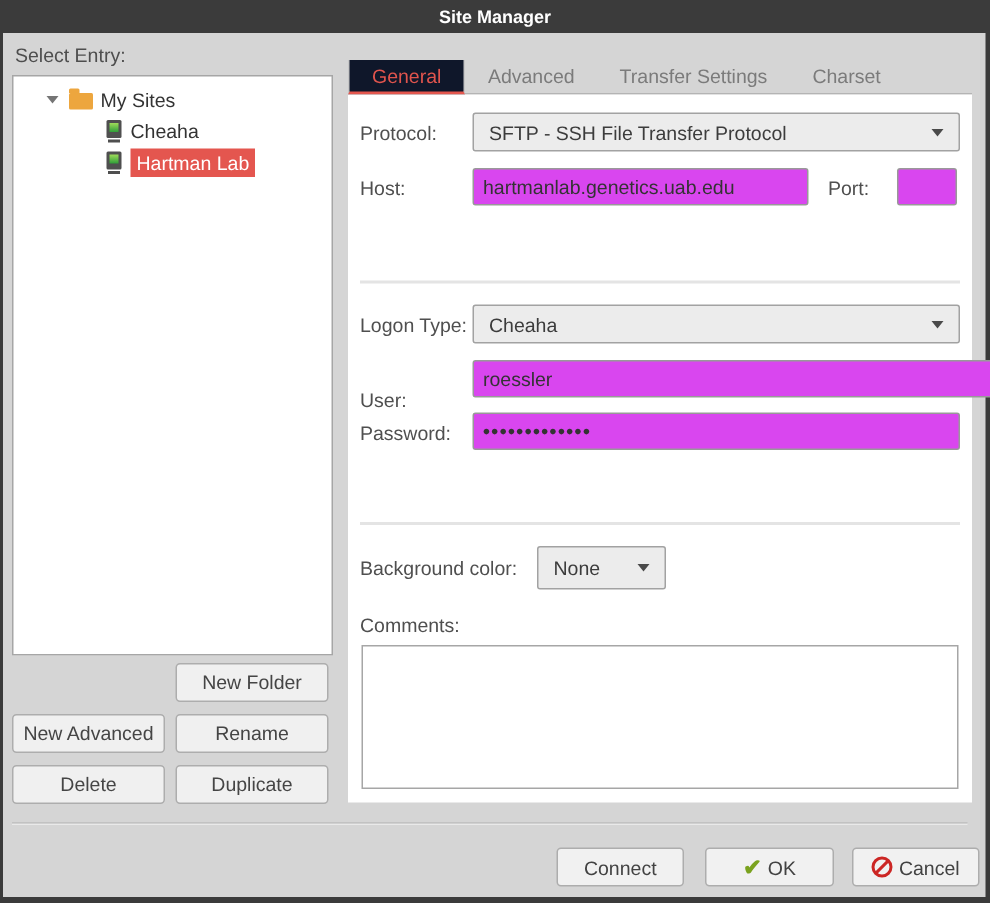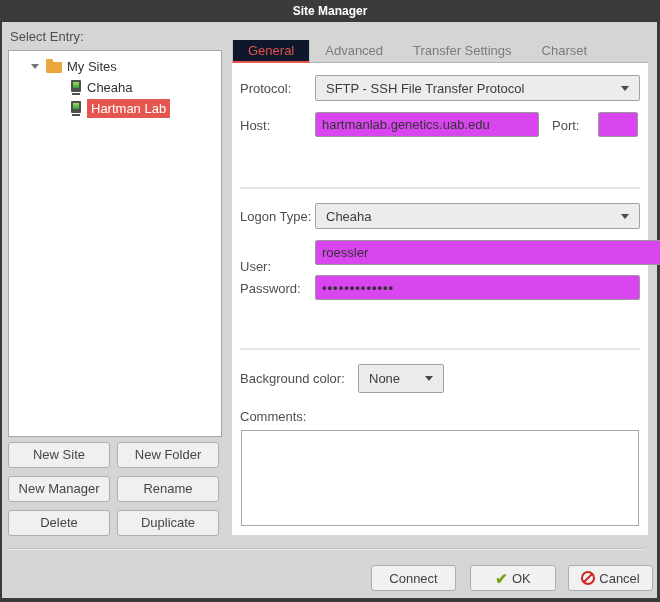--- a/index.html
+++ b/index.html
@@ -91,23 +91,22 @@
       <div class="tree-row row-child">
         <span class="server-icon"></span>
         <span class="tree-label">Cheaha</span>
       </div>
       <div class="tree-row row-child">
         <span class="server-icon"></span>
         <span class="tree-label selected">Hartman Lab</span>
       </div>
     </div>
 
-    <div class="side-btn" style="left:6px; top:420px;">New Site</div>
     <div class="side-btn" style="left:115px; top:420px;">New Folder</div>
-    <div class="side-btn" style="left:6px; top:454px;">New Manager</div>
+    <div class="side-btn" style="left:6px; top:454px;">New Advanced</div>
     <div class="side-btn" style="left:115px; top:454px;">Rename</div>
     <div class="side-btn" style="left:6px; top:488px;">Delete</div>
     <div class="side-btn" style="left:115px; top:488px;">Duplicate</div>
 
     <div class="tabbar">
       <div class="tab active">General</div>
       <div class="tab">Advanced</div>
       <div class="tab">Transfer Settings</div>
       <div class="tab">Charset</div>
     </div>

